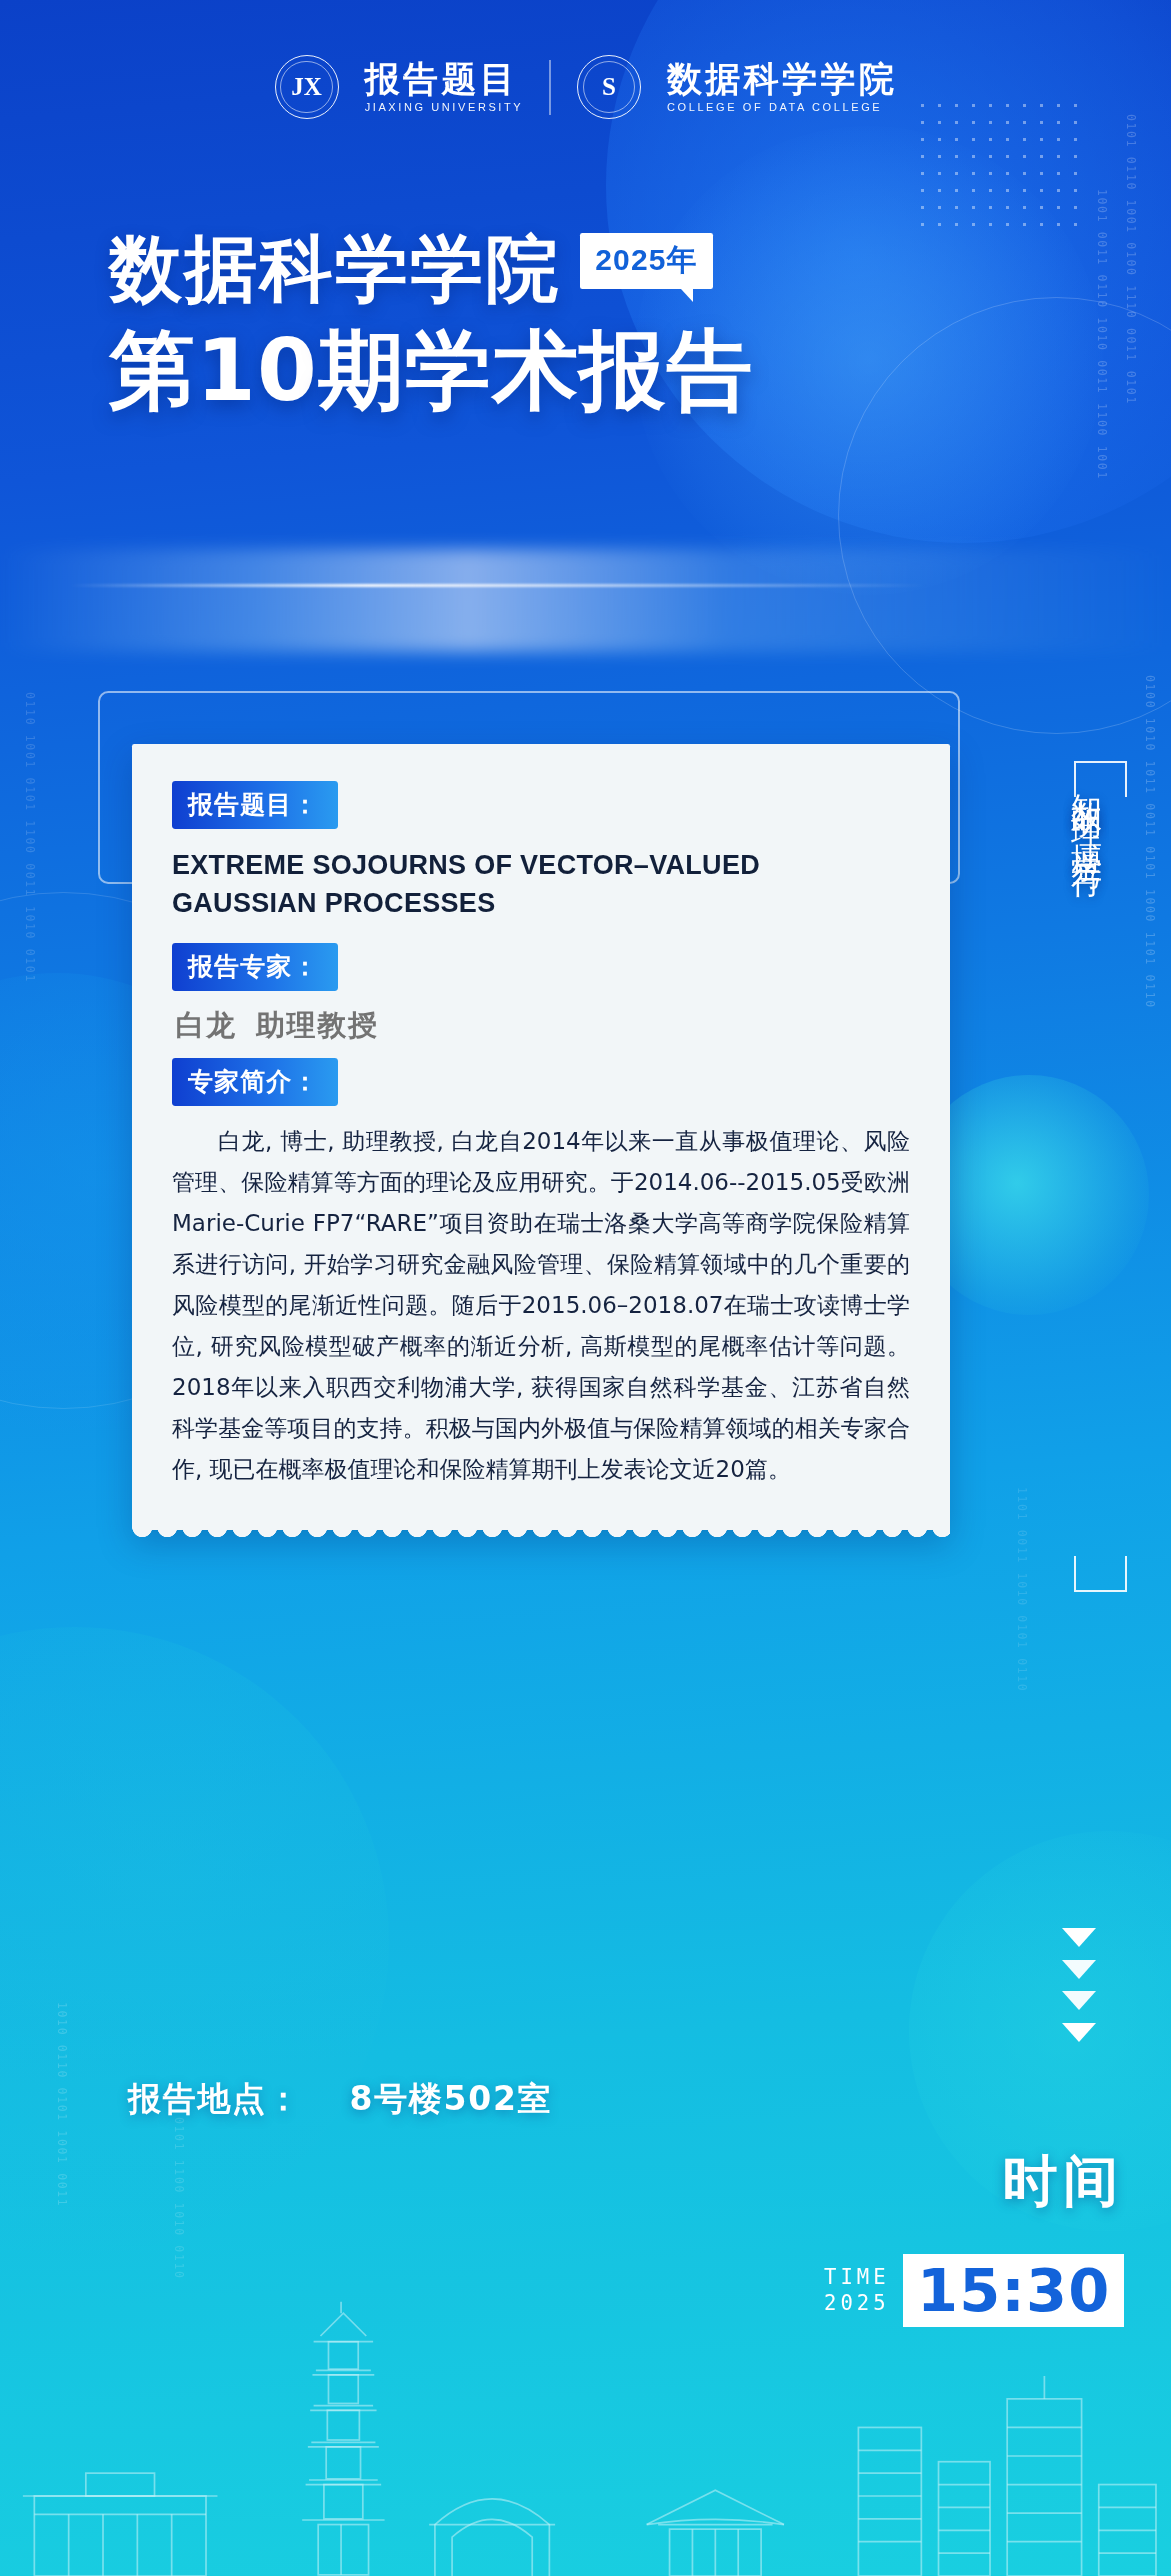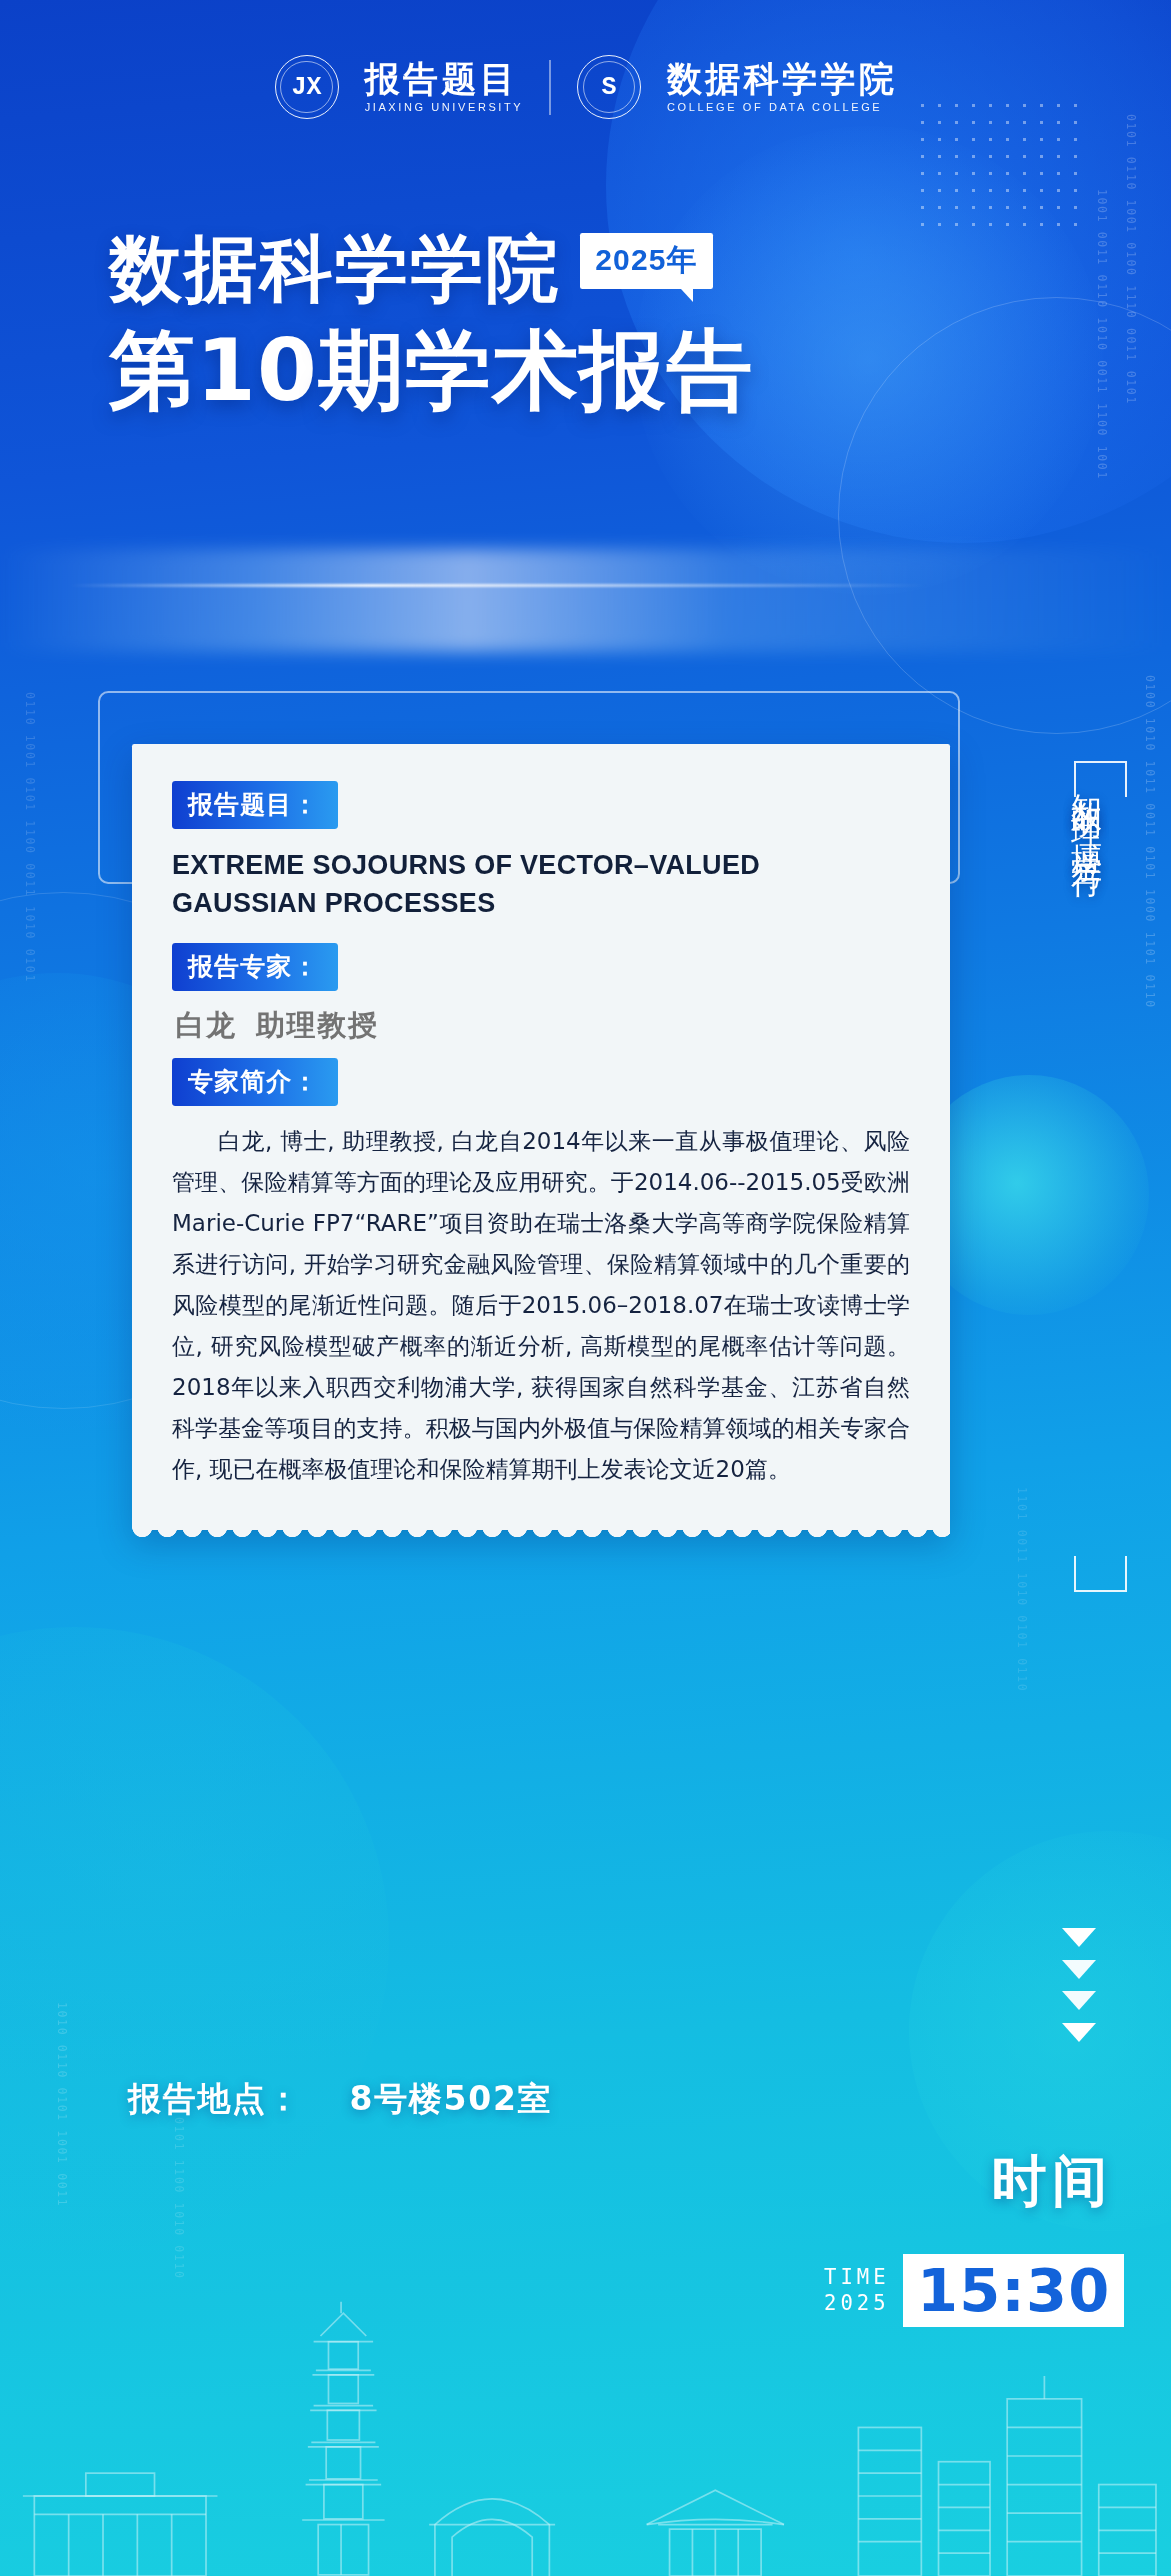--- a/index.html
+++ b/index.html
@@ -130,21 +130,21 @@
     content: "";
     position: absolute;
     left: 4.6px; top: 4.6px; right: 4.6px; bottom: 4.6px;
     border-radius: 50%;
     border: 1.1px solid rgba(255,255,255,0.55);
   }
   .logo-badge .mark {
     color: #fff;
     font-size: 25px;
     font-weight: bold;
-    font-family: Liberation Mono, monospace;
+    font-family: Liberation Serif, serif;
   }
   .logo-text { color: #fff; line-height: 1; }
   .logo-cn {
     font-size: 35px;
     font-weight: bold;
     letter-spacing: 3.4px;
     font-family: "DejaVu Serif", serif;
     white-space: nowrap;
   }
   .logo-en {
@@ -341,21 +341,21 @@
     font-family: "DejaVu Sans", sans-serif;
     display: flex;
     align-items: center;
     gap: 48px;
     text-shadow: 0 2.9px 10.3px rgba(0,40,120,0.35);
   }
 
   
   .time-word {
     position: absolute;
-    right: 59px; top: 2145px;
+    right: 48px; top: 2145px;
     color: #ffffff;
     font-weight: bold;
     font-size: 55px;
     letter-spacing: 5.7px;
     font-family: "DejaVu Sans", sans-serif;
     text-shadow: 0 3.4px 11.4px rgba(0,40,120,0.4);
   }
   .time-bar {
     position: absolute;
     right: 48px; top: 2254px;

